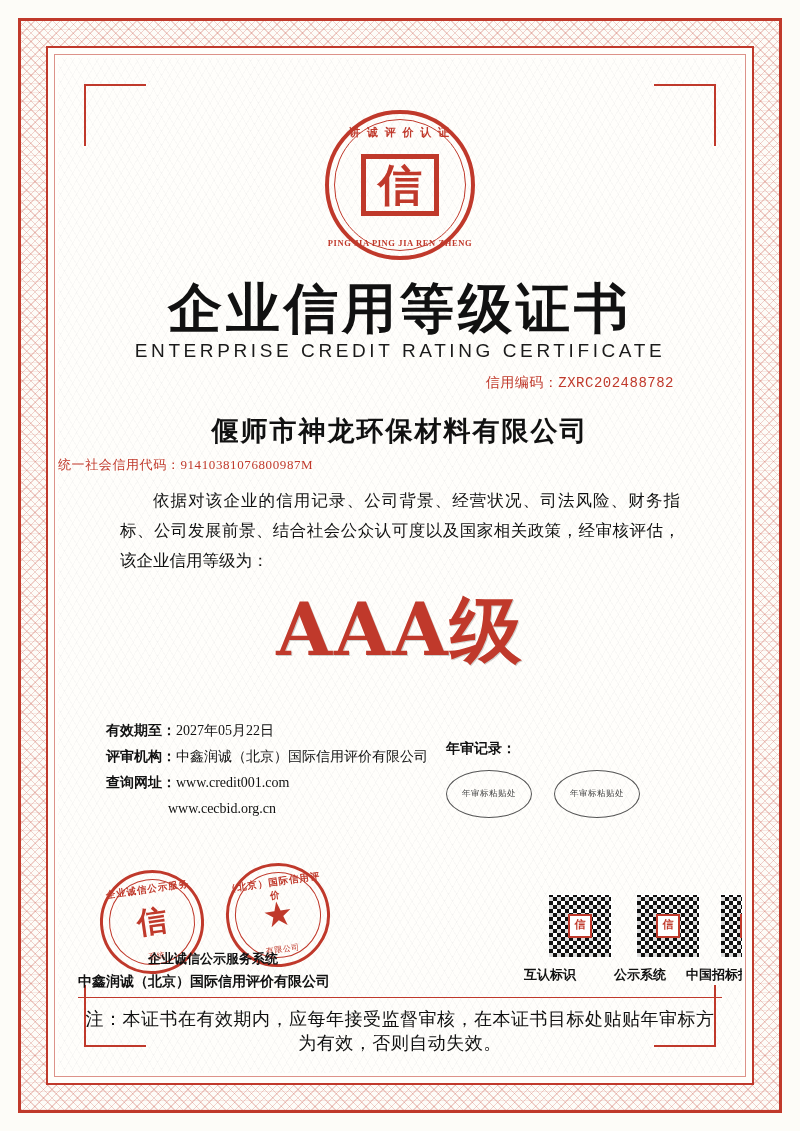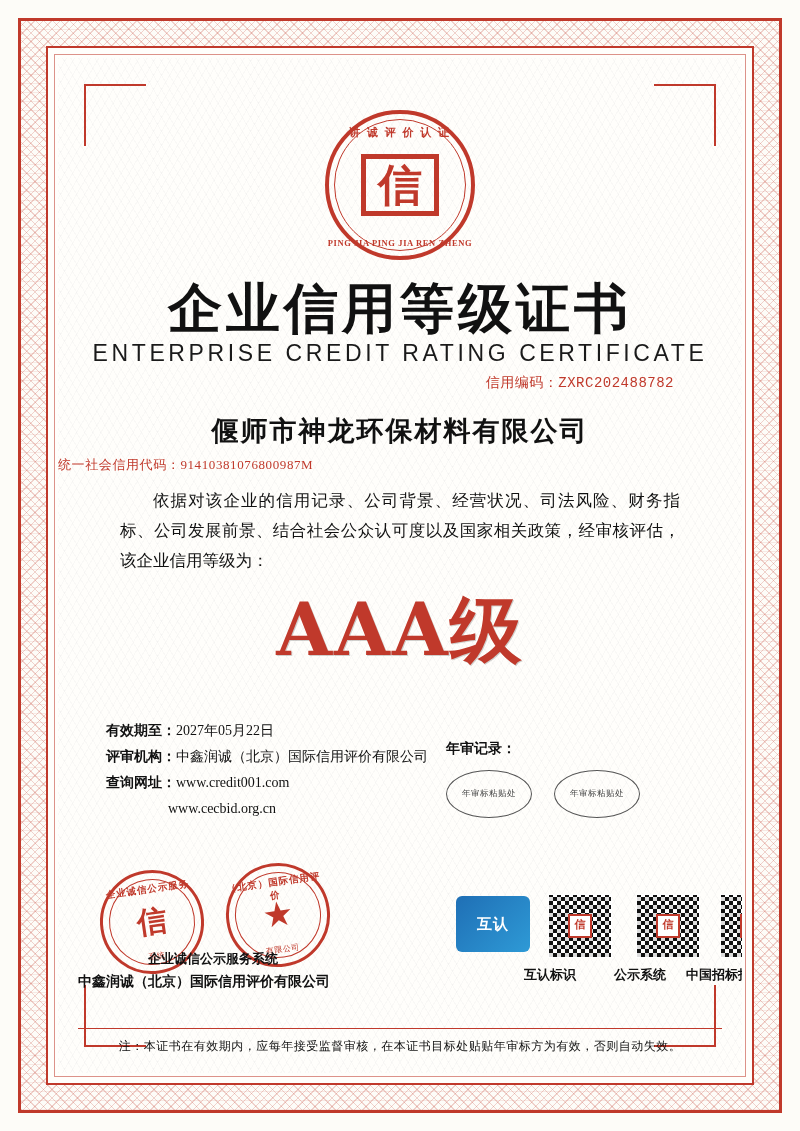--- a/index.html
+++ b/index.html
@@ -129,21 +129,21 @@
     font-weight: bold;
     letter-spacing: 4px;
     font-family: "DejaVu Sans", sans-serif;
   }
   .title-en {
     position: absolute;
     top: 282px;
     left: 0; right: 0;
     text-align: center;
     color: #1a1a1a;
-    font-size: 23px;
+    font-size: 19px;
     letter-spacing: 3.6px;
     font-family: "Liberation Sans", sans-serif;
   }
   .cert-no {
     position: absolute;
     top: 316px;
     right: 68px;
     color: #c0392b;
     font-size: 14px;
     letter-spacing: .5px;
@@ -358,21 +358,21 @@
   #qr-label-2 { left: 556px; }
   #qr-label-3 { left: 628px; }
 
   
   .footer-note {
     position: absolute;
     left: 20px; right: 20px;
     bottom: 18px;
     text-align: center;
     color: #111;
-    font-size: 12px;
+    font-size: 18px;
     letter-spacing: .5px;
     border-top: 1px solid #c0392b;
     padding-top: 9px;
     font-family: "DejaVu Sans", sans-serif;
   }
 </style>
 </head>
 <body>
 
 <div class="cert">
@@ -444,21 +444,20 @@
     <div class="seal" id="seal-2">
       <div class="seal-ring"></div>
       <div class="seal-top">（北京）国际信用评价</div>
       <div class="seal-star">★</div>
       <div class="seal-bottom">有限公司</div>
     </div>
 
     <div class="seal-caption" id="seal-caption-1">企业诚信公示服务系统</div>
     <div class="seal-caption" id="seal-caption-2">中鑫润诚（北京）国际信用评价有限公司</div>
 
-    <div class="logo-hz">互认</div>
 
     <div class="qr" id="qr-1">
       <div class="qr-badge">信</div>
     </div>
     <div class="qr" id="qr-2">
       <div class="qr-badge">信</div>
     </div>
     <div class="qr" id="qr-3">
       <div class="qr-badge">信</div>
     </div>

